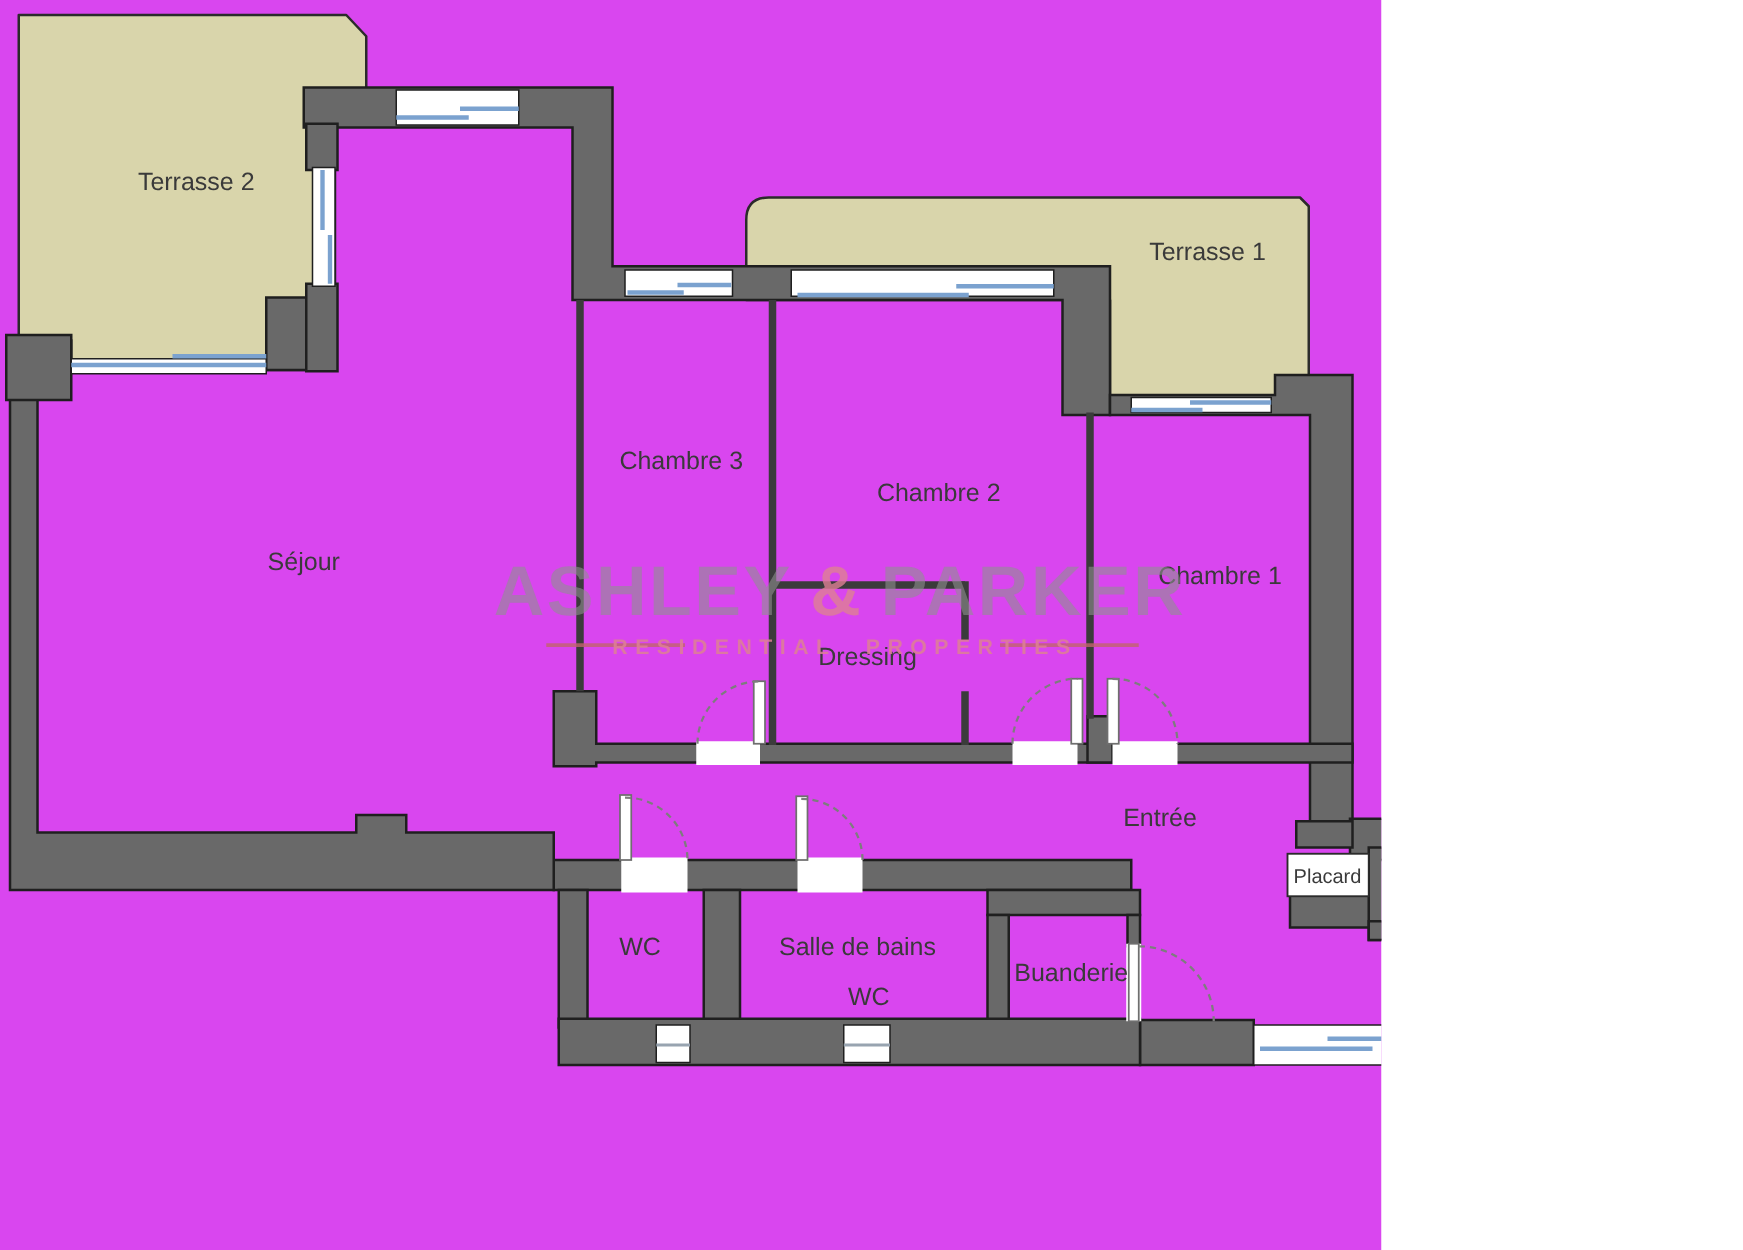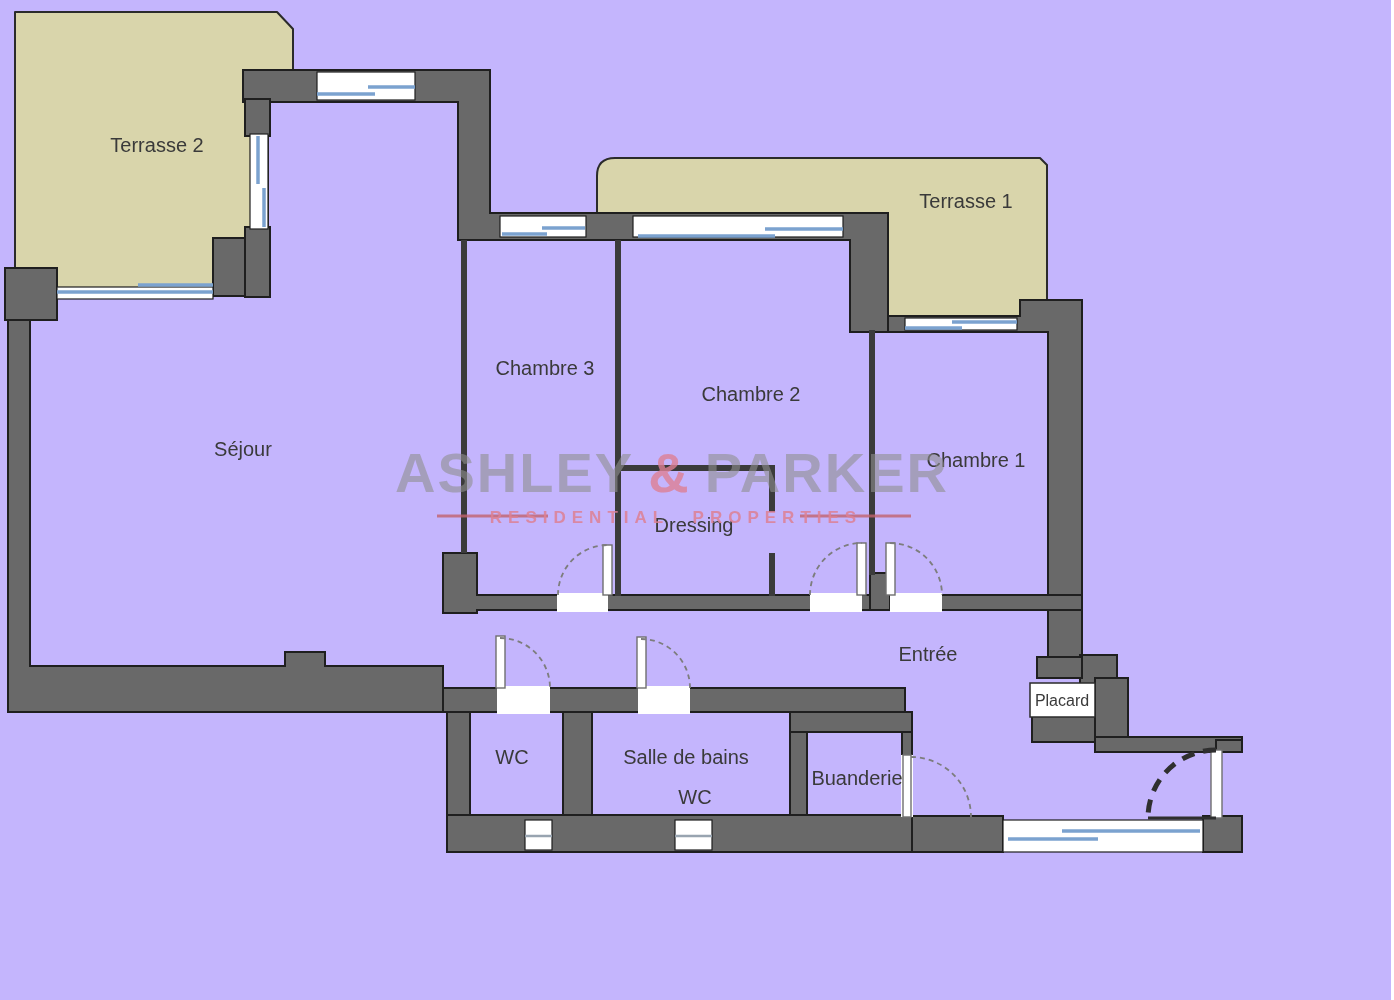--- a/index.html
+++ b/index.html
@@ -1,20 +1,20 @@
 <!DOCTYPE html>
 <html style="--wall: #696969; --wall-outline: #1f1f1f; --terrace: #d9d5ab; --window: #7ba2cf; --label: #3a3a3a; --brand-color: #8f8f8f; --accent-color: #dd8093;"><head>
 <meta charset="utf-8">
 <style>
   :root{
     --wall:#696969; --wall-outline:#1f1f1f; --terrace:#d9d5ab;
     --window:#7ba2cf; --label:#3a3a3a; --brand-color:#8f8f8f; --accent-color:#dd8093;
   }
   html,body{margin:0;padding:0;background:#fff;}
-  .stage{position:relative;width:1391px;height:1000px;background:#c4b5fd;overflow:hidden;
+  .stage{position:relative;width:1105px;height:1000px;background:#d946ef;overflow:hidden;
          font-family:"Liberation Sans",sans-serif;}
   svg{position:absolute;left:0;top:0;}
   .terrace{fill:var(--terrace);stroke:#2b2b2b;stroke-width:2;stroke-linejoin:round;}
   .wall{fill:var(--wall);stroke:var(--wall-outline);stroke-width:2;stroke-linejoin:miter;}
   .thinwall{stroke:#3b3b3b;stroke-width:6;fill:none;stroke-linecap:butt;}
   .punch{fill:#fff;stroke:#1f1f1f;stroke-width:1.2;}
   .gap{fill:#fff;stroke:none;}
   .winline{stroke:var(--window);stroke-width:3.5;fill:none;}
   .ventline{stroke:#98a4b0;stroke-width:2.5;fill:none;}
   .leaf{fill:#fff;stroke:#6f6f6f;stroke-width:1.4;}

